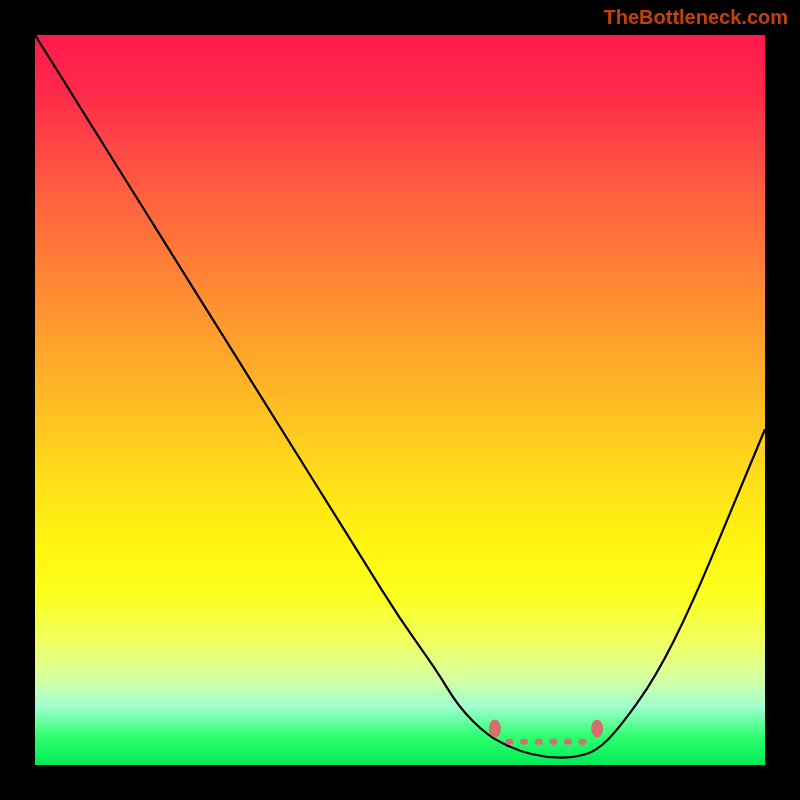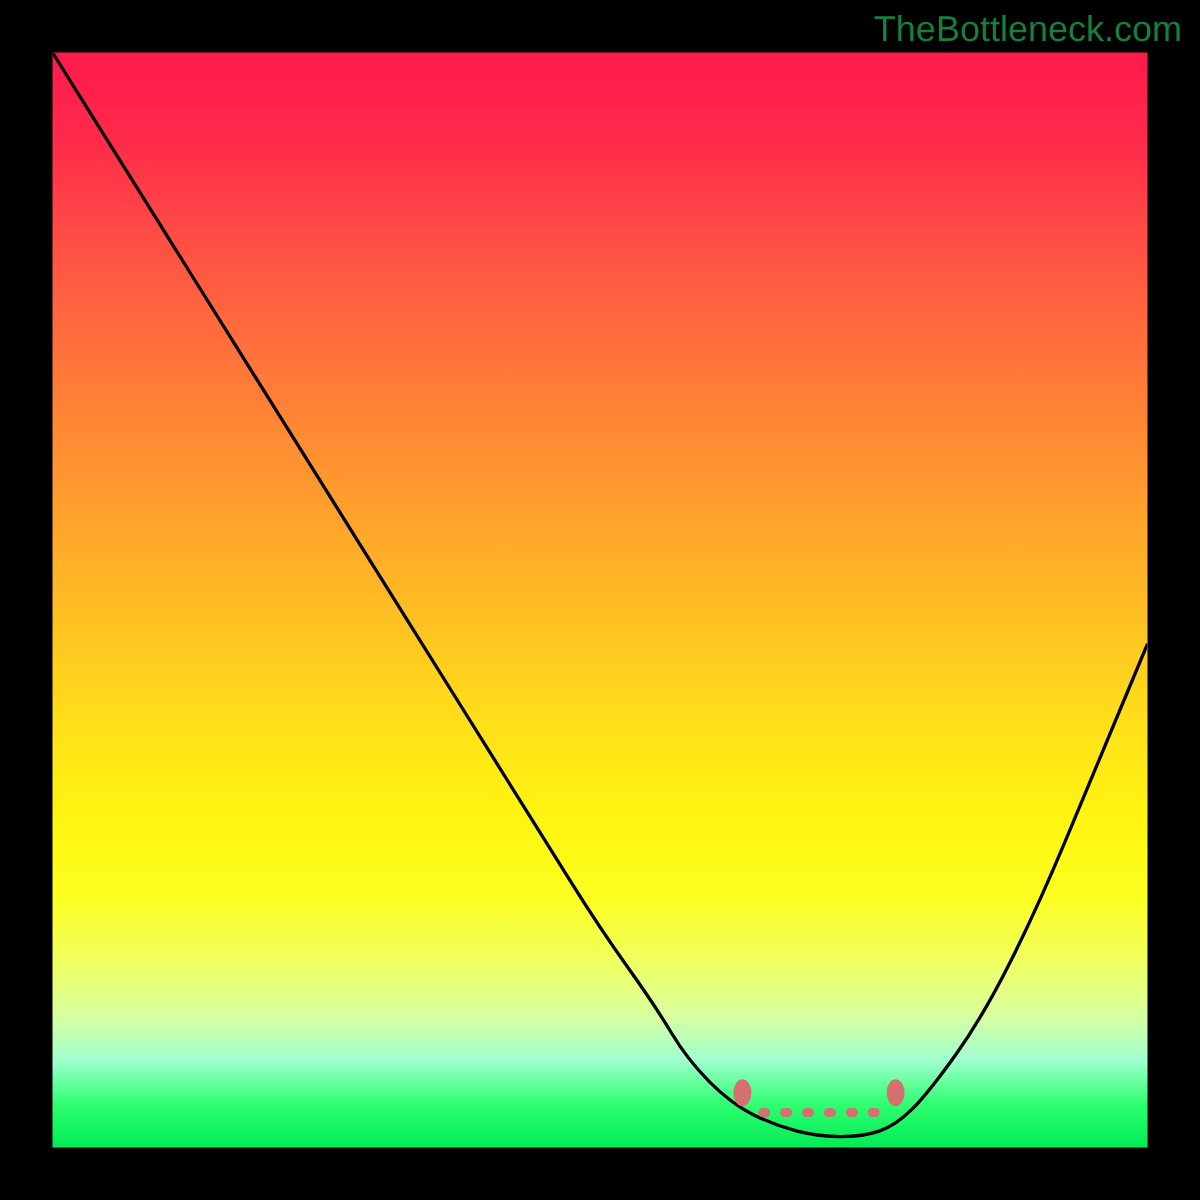--- a/index.html
+++ b/index.html
@@ -7,23 +7,23 @@
     width: 800px;
     height: 800px;
     background: #000;
     position: relative;
     font-family: Arial, sans-serif;
   }
   .attribution {
     position: absolute;
     top: 6px;
     right: 12px;
-    color: #15803d;
-    font-size: 24px;
-    font-weight: 400;
+    color: #c2410c;
+    font-size: 20px;
+    font-weight: 700;
     z-index: 10;
   }
   .plot-area {
     position: absolute;
     left: 35px;
     top: 35px;
     width: 730px;
     height: 730px;
     background: linear-gradient(to bottom,
       #ff1a4d 0%,

